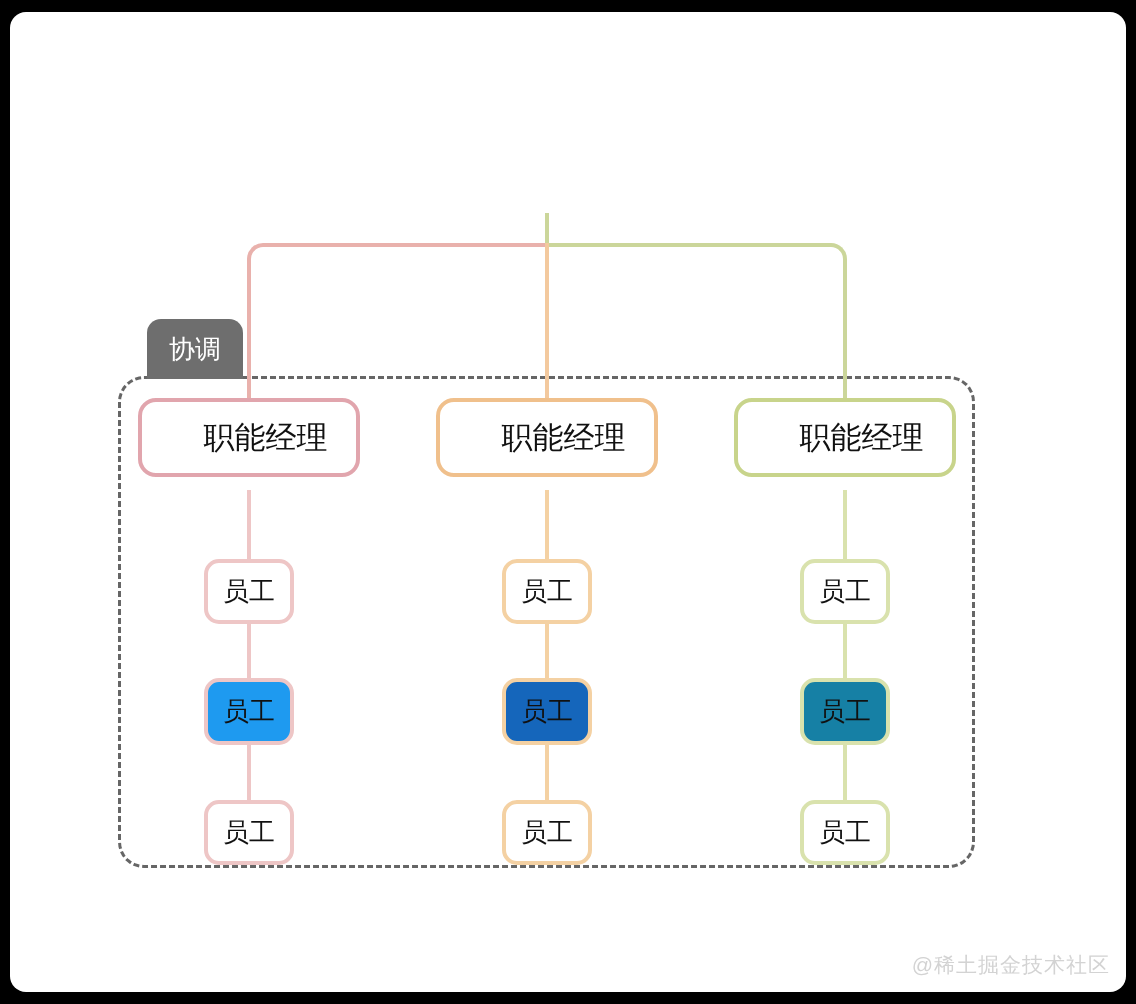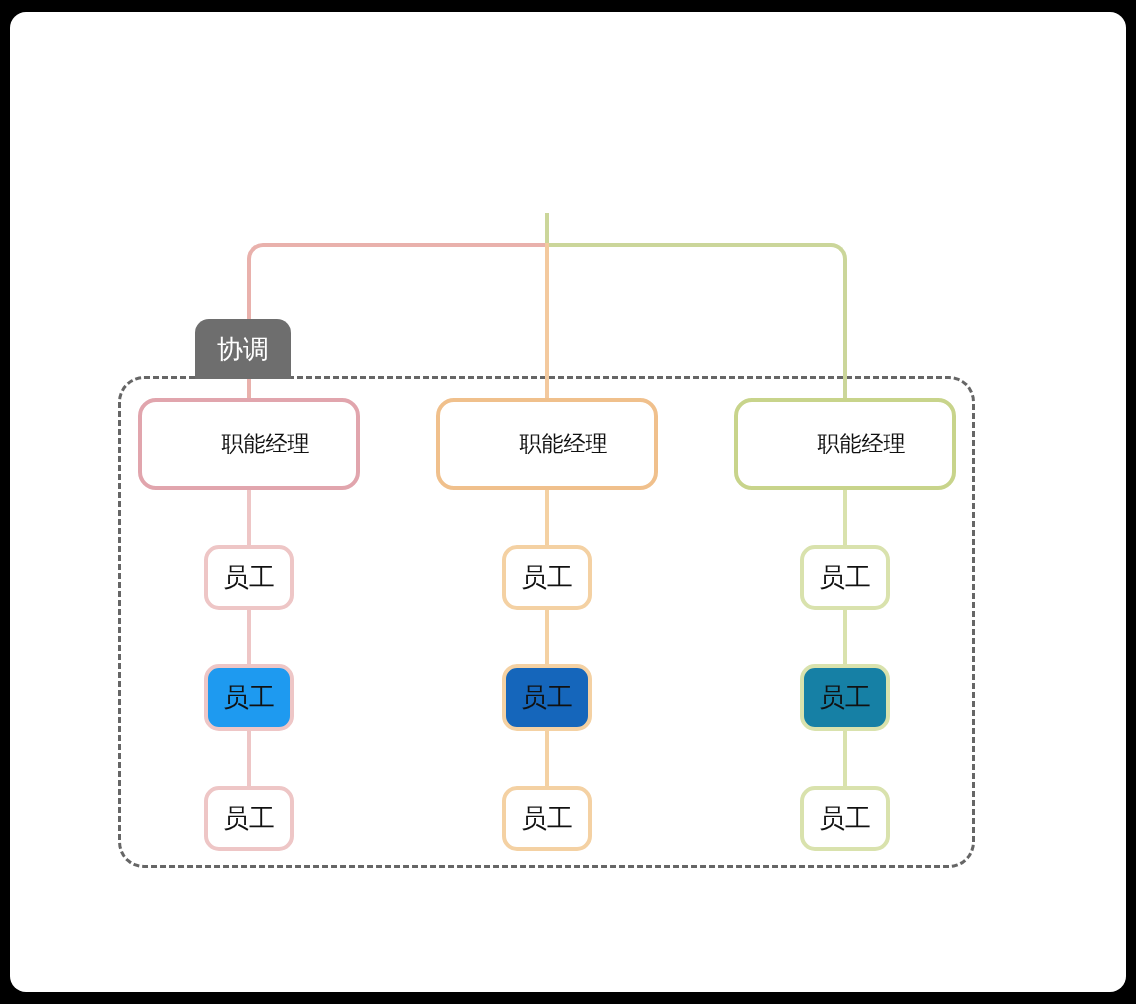--- a/index.html
+++ b/index.html
@@ -46,44 +46,44 @@
   .group{
     position:absolute;left:108px;top:364px;width:857px;height:492px;
     border:3px dashed var(--dash-border);border-radius:26px;
     box-sizing:border-box;z-index:0;background:transparent;
   }
   .tab{
     position:absolute;left:137px;top:307px;width:96px;height:60px;
     background:var(--tab-bg);color:var(--tab-fg);
     border-radius:14px 14px 0 0;
     display:flex;align-items:center;justify-content:center;
-    font-size:26px;z-index:2;margin-left:48px;
+    font-size:26px;z-index:2;
   }
   
   .node{
     position:absolute;background:#fff;box-sizing:border-box;
     display:flex;align-items:center;justify-content:center;
     z-index:3;color:var(--node-text);
   }
   .ceo{
     left:367px;top:45px;width:341px;height:158px;
     border:4px solid var(--ceo-border);border-radius:22px;
     font-size:62px;font-weight:900;letter-spacing:2px;
   }
   .manager{
-    top:386px;width:222px;height:92px;
+    top:386px;width:222px;height:79px;
     border:4px solid;border-radius:18px;
-    font-size:22px;font-weight:500;padding-left:33px;
+    font-size:31px;font-weight:500;padding-left:33px;
   }
   .manager.c1{left:128px;border-color:var(--col1-manager-border);}
   .manager.c2{left:426px;border-color:var(--col2-manager-border);}
   .manager.c3{left:724px;border-color:var(--col3-manager-border);}
   .emp{
     width:90px;height:65px;border:4px solid;border-radius:15px;
-    font-size:26px;font-weight:500;
+    font-size:26px;font-weight:500;margin-top:14px;
   }
   .emp.c1{left:194px;border-color:var(--col1-emp-border);}
   .emp.c2{left:492px;border-color:var(--col2-emp-border);}
   .emp.c3{left:790px;border-color:var(--col3-emp-border);}
   .emp.r1{top:533px;}
   .emp.r2{top:652px;height:67px;}
   .emp.r3{top:774px;}
   .emp.highlight.c1{background:var(--col1-highlight);}
   .emp.highlight.c2{background:var(--col2-highlight);}
   .emp.highlight.c3{background:var(--col3-highlight);}
@@ -144,13 +144,14 @@
   <div class="node emp c3 r1">
     <span>员工</span>
   </div>
   <div class="node emp c3 r2 highlight">
     <span>员工</span>
   </div>
   <div class="node emp c3 r3">
     <span>员工</span>
   </div>
 
+  <div class="watermark">@稀土掘金技术社区</div>
 </div>
 
 </body></html>

